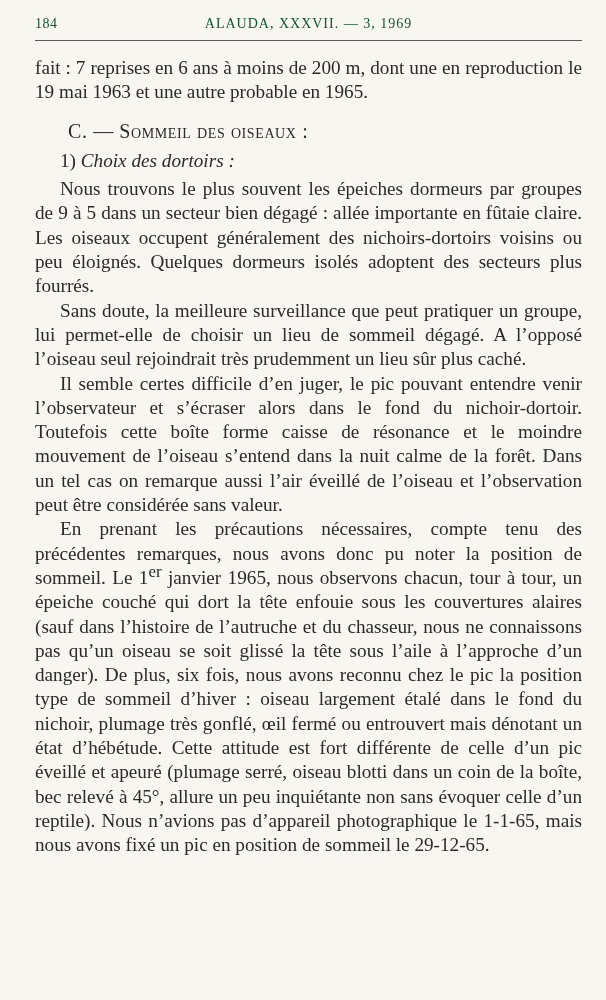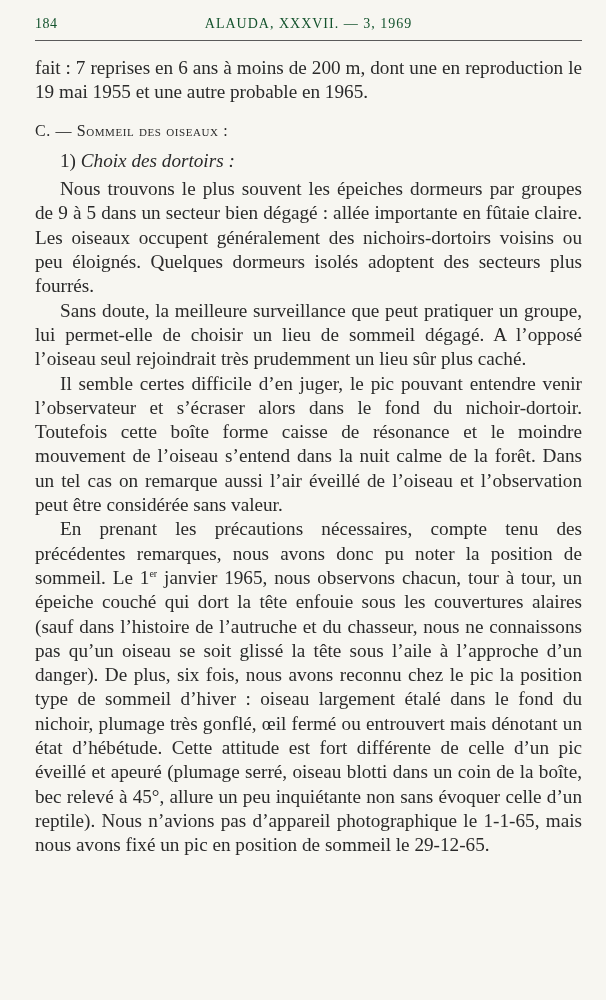--- a/index.html
+++ b/index.html
@@ -14,40 +14,40 @@
   .running-head {
     position: absolute; top: 16px; left: 0; width: 547px; height: 22px;
     font-size: 14px; color: #14532d;
   }
   .page-num { position: absolute; left: 0; top: 0; letter-spacing: 0.5px; }
   .journal { position: absolute; left: 0; width: 547px; top: 0; text-align: center; font-variant: small-caps; letter-spacing: 1px; }
   .rule { position: absolute; top: 40px; left: 0; width: 547px; height: 1px; background: #5a5a5a; }
   .body { position: absolute; top: 56px; left: 0; width: 547px; font-size: 19.2px; line-height: 24.3px; }
   p { margin: 0; text-align: justify; }
   .indent { text-indent: 25px; }
-  .section-head { margin-top: 12px; margin-bottom: 6px; font-size: 16px; letter-spacing: 0.6px; }
+  .section-head { margin-top: 12px; margin-bottom: 6px; font-size: 20px; letter-spacing: 0.6px; margin-left: 33px; }
   .section-head .sc { font-variant: small-caps; }
   .sub-head { text-indent: 25px; margin-bottom: 4px; }
   .sub-head i { font-style: italic; }
   .gap { margin-top: 10px; }
   em { font-style: italic; }
-  sup { font-size: 10px; vertical-align: super; line-height: 0; }
+  sup { font-size: 17px; vertical-align: super; line-height: 0; }
 </style>
 </head>
 <body>
 
 <div class="page">
   <div class="running-head">
     <span class="page-num">184</span>
     <span class="journal">ALAUDA, XXXVII. — 3, 1969</span>
   </div>
   <div class="rule"></div>
 
   <div class="body">
-    <p>fait : 7 reprises en 6 ans à moins de 200 m, dont une en reproduction le 19 mai 1955 et une autre probable en 1965.</p>
+    <p>fait : 7 reprises en 6 ans à moins de 200 m, dont une en reproduction le 19 mai 1963 et une autre probable en 1965.</p>
 
     <p class="section-head" style="margin-top:14px;">
       <span>C. — </span><span class="sc">Sommeil des oiseaux :</span>
     </p>
 
     <p class="sub-head">
       <span>1) </span><i>Choix des dortoirs :</i>
     </p>
 
     <p class="indent">Nous trouvons le plus souvent les épeiches dormeurs par groupes de 9 à 5 dans un secteur bien dégagé : allée importante en fûtaie claire. Les oiseaux occupent généralement des nichoirs-dortoirs voisins ou peu éloignés. Quelques dormeurs isolés adoptent des secteurs plus fourrés.</p>

